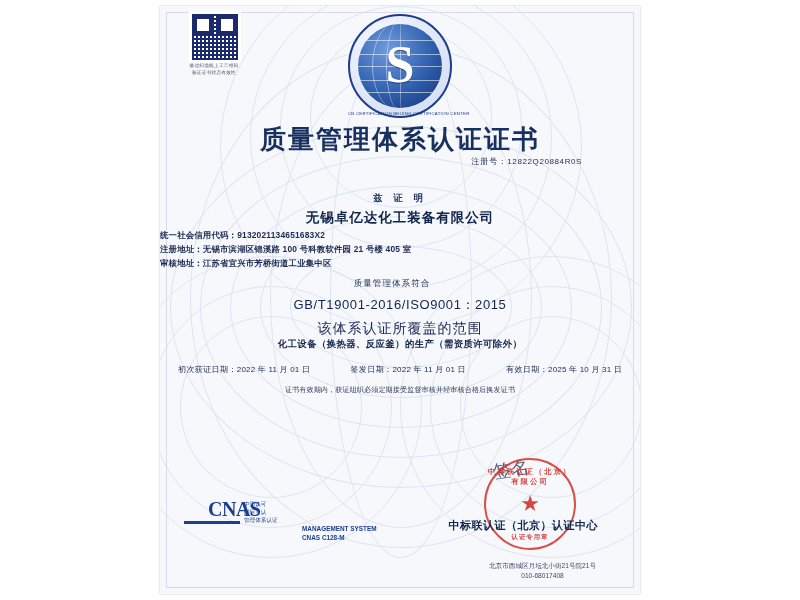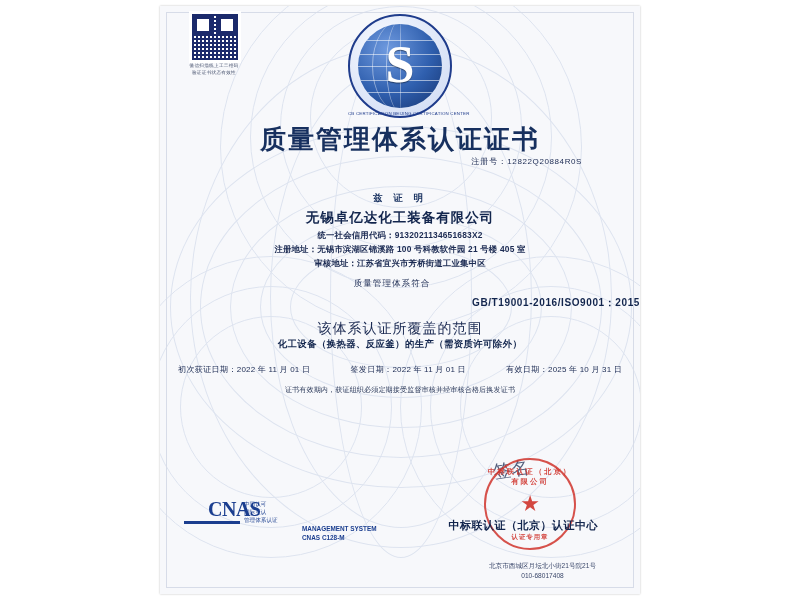--- a/index.html
+++ b/index.html
@@ -196,21 +196,21 @@
     font-family: "Liberation Serif", serif;
     font-size: 13.5px;
     font-weight: bold;
     color: #12254d;
     letter-spacing: 1px;
   }
 
   .info-row {
     position: absolute;
     left: 0; right: 0;
-    text-align: center;
+    text-align: left;
     font-size: 8.4px;
     color: #1b2a52;
     letter-spacing: .2px;
     white-space: nowrap;
   }
   #row-credit  { top: 224px; font-weight: bold; }
   #row-regaddr { top: 238px; font-weight: bold; }
   #row-auditaddr { top: 252px; font-weight: bold; }
 
   #sys-conform {
@@ -219,23 +219,23 @@
     top: 272px;
     text-align: center;
     font-size: 8.6px;
     color: #1b2a52;
     letter-spacing: 1px;
   }
   #standard {
     position: absolute;
     left: 0; right: 0;
     top: 290px;
-    text-align: right;
-    font-size: 10px;
-    font-weight: bold;
+    text-align: center;
+    font-size: 13px;
+    font-weight: normal;
     color: #12254d;
     letter-spacing: .6px;
   }
   #scope-label {
     position: absolute;
     left: 0; right: 0;
     top: 314px;
     text-align: center;
     font-size: 14px;
     color: #1b2a52;

